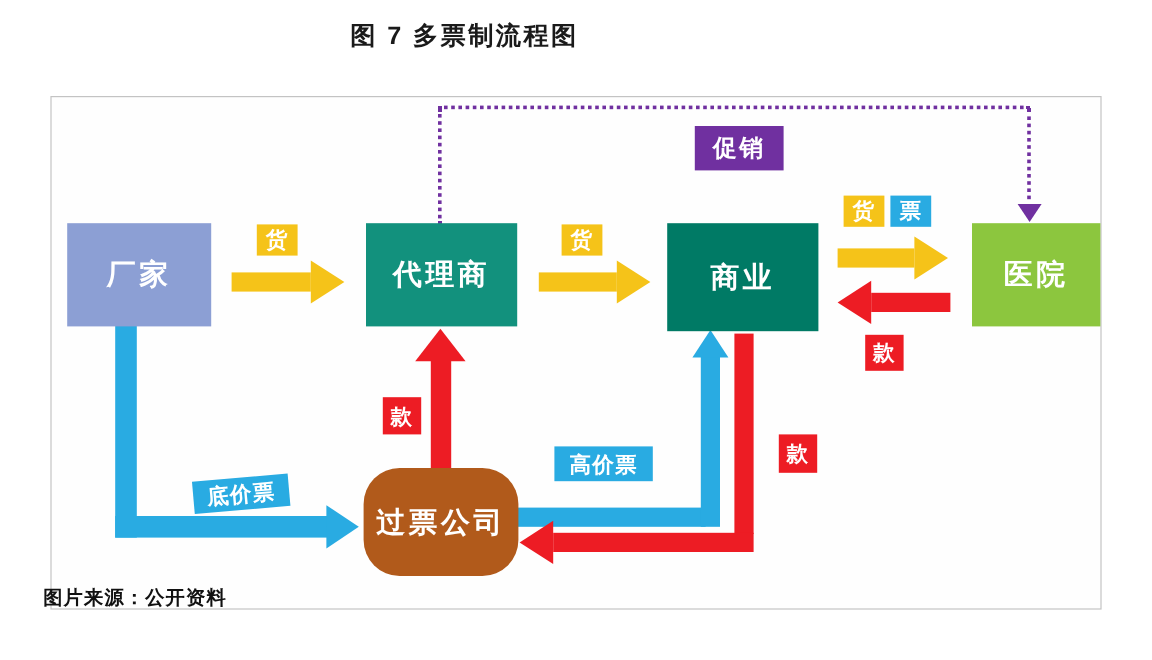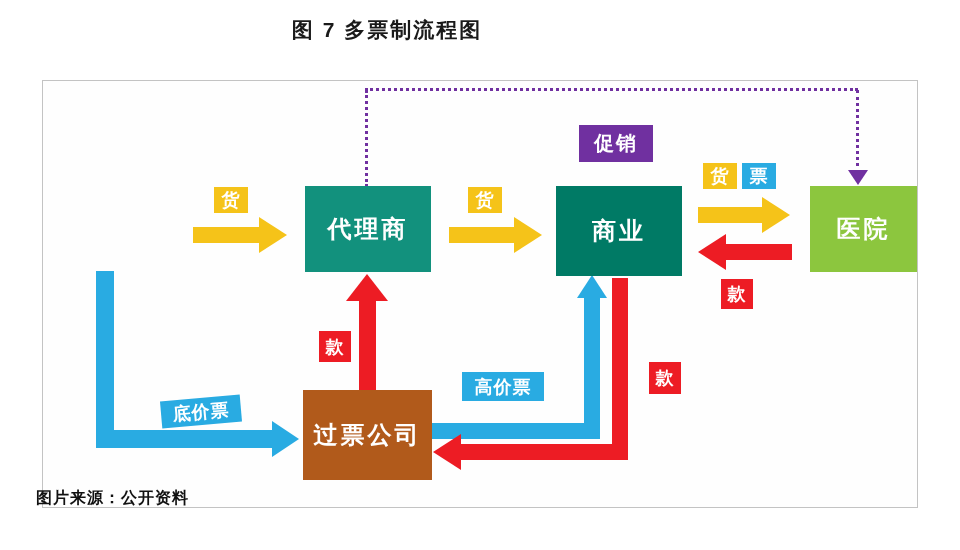--- a/index.html
+++ b/index.html
@@ -34,21 +34,21 @@
   .tag{
     position:absolute;display:flex;align-items:center;justify-content:center;
     color:#fff;font-weight:bold;font-size:18px;z-index:3;letter-spacing:1px;
   }
   .shaft{position:absolute;z-index:1;}
   .head{position:absolute;width:0;height:0;z-index:1;}
   .bg-factory{background:var(--c-factory);}
   .bg-agent{background:var(--c-agent);}
   .bg-commerce{background:var(--c-commerce);}
   .bg-hospital{background:var(--c-hospital);align-items:center;}
-  .bg-ticketco{background:var(--c-ticketco);}
+  .bg-ticketco{background:var(--c-ticketco);border-radius:30px;}
   .bg-promo{background:var(--c-promo);}
   .bg-yellow{background:var(--c-yellow);}
   .bg-blue{background:var(--c-blue);}
   .bg-red{background:var(--c-red);}
   .dot-v{position:absolute;border-left:3px dotted var(--c-promo);z-index:1;}
   .dot-h{position:absolute;border-top:3px dotted var(--c-promo);z-index:1;}
   .caption{
     position:absolute;left:36px;top:488px;font-family:"Liberation Serif","DejaVu Serif",serif;
     font-weight:bold;font-size:16px;color:#111;z-index:4;letter-spacing:1px;
   }
@@ -60,24 +60,27 @@
 
   <div class="title">图 7   多票制流程图</div>
 
   <div class="frame"></div>
 
   <div class="dot-v" style="left:365px;top:90px;height:97px;"></div>
   <div class="dot-h" style="left:365px;top:88px;width:493px;"></div>
   <div class="dot-v" style="left:856px;top:90px;height:83px;"></div>
   <div class="head" style="left:848px;top:170px;border-left:10px solid transparent;border-right:10px solid transparent;border-top:15px solid var(--c-promo);"></div>
 
-  <div class="node promo bg-promo" style="left:579px;top:105px;width:74px;height:37px;margin-top:20px;">
+  <div class="node promo bg-promo" style="left:579px;top:105px;width:74px;height:37px;">
     <span>促销</span>
   </div>
 
+  <div class="node bg-factory" style="left:56px;top:186px;width:120px;height:86px;">
+    <span>厂家</span>
+  </div>
   <div class="node bg-commerce" style="left:556px;top:186px;width:126px;height:90px;">
     <span>商业</span>
   </div>
   <div class="node bg-agent" style="left:305px;top:186px;width:126px;height:86px;">
     <span>代理商</span>
   </div>
   <div class="node bg-hospital" style="left:810px;top:186px;width:107px;height:86px;">
     <span>医院</span>
   </div>
   <div class="node bg-ticketco" style="left:303px;top:390px;width:129px;height:90px;">

